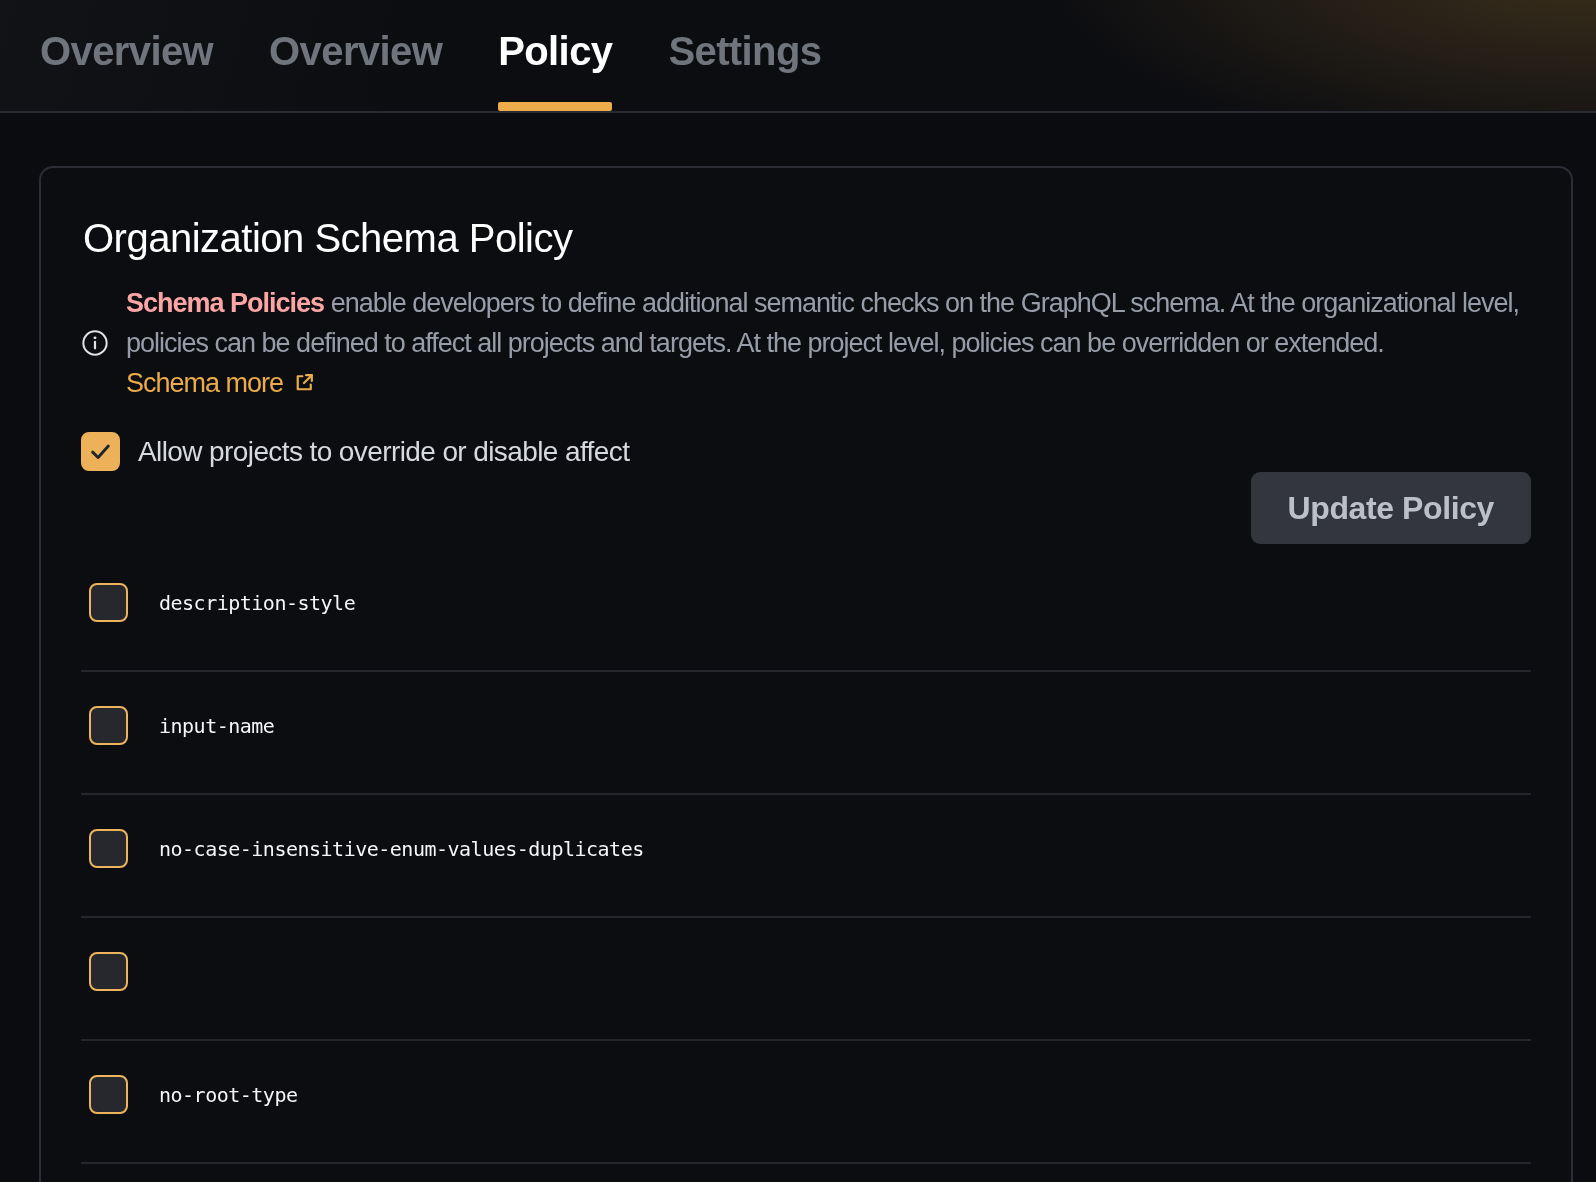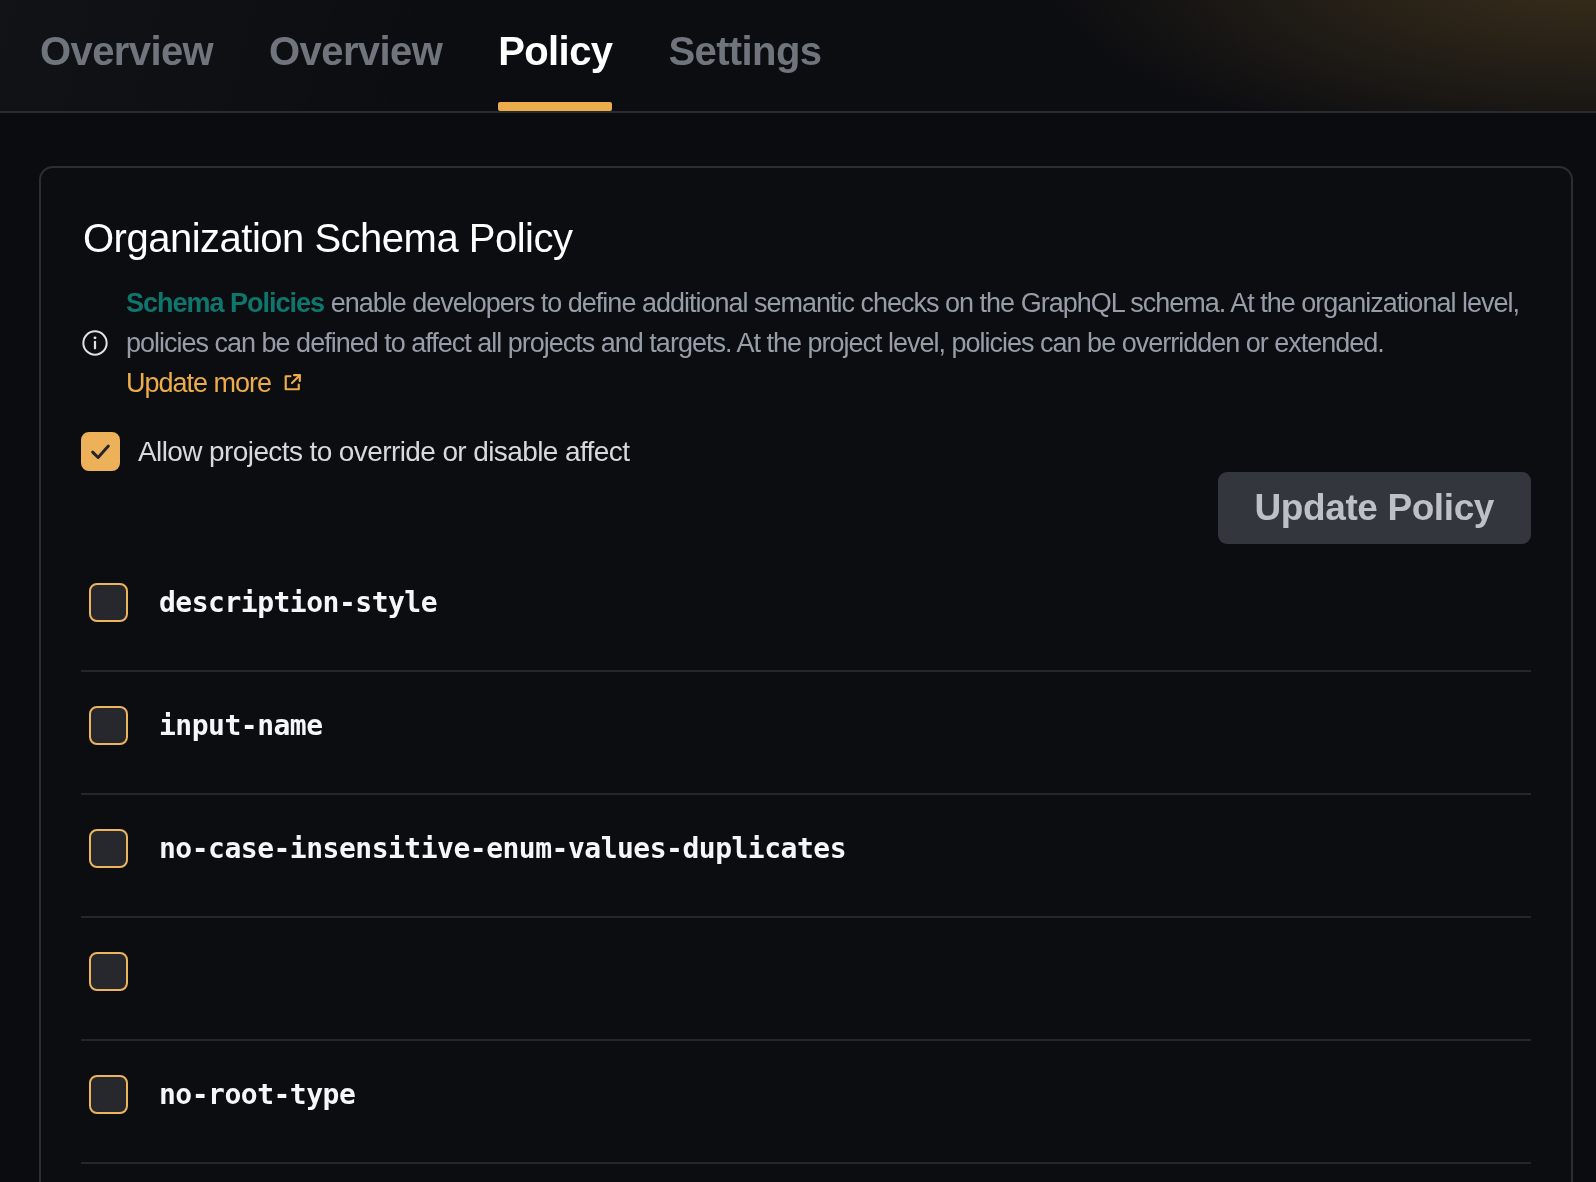--- a/index.html
+++ b/index.html
@@ -58,21 +58,21 @@
   }
 
   
   .info { display:flex; align-items:center; gap:17px; margin-top:21px; }
   .info-icon { flex:0 0 auto; width:28px; height:28px; }
   .info p {
     max-width:1410px;
     font-size:27px; line-height:40px; letter-spacing:-1px;
     color:#979da8;
   }
-  .info p strong { color:#0f766e; font-weight:700; }
+  .info p strong { color:#fca5a5; font-weight:700; }
   .learn-more {
     color:var(--accent);
     font-weight:500;
     text-decoration:none;
     white-space:nowrap;
     cursor:pointer;
   }
   .ext-icon { width:25px; height:25px; margin-left:9px; vertical-align:-3px; }
 
   
@@ -93,36 +93,36 @@
   .allow-row .allow-label { font-size:28px; letter-spacing:-0.6px; color:#d6d9de; }
 
   
   .btn-row { display:flex; justify-content:flex-end; margin-top:1px; }
   .btn {
     height:72px; padding:0 37px;
     border:none; border-radius:9px;
     background:#33363d;
     color:#bcc0c7;
     font-family:"Liberation Sans", sans-serif;
-    font-size:37px; font-weight:700; letter-spacing:-0.4px;
+    font-size:32px; font-weight:700; letter-spacing:-0.4px;
     cursor:pointer;
   }
 
   
   .rules { margin-top:5px; }
   .rule-row {
     display:flex; align-items:center; gap:31px;
     padding:34px 0 48px;
     border-bottom:2px solid #24262c;
   }
   .rule-row .checkbox { margin-left:8px; }
   .rule-name {
     font-family:"DejaVu Sans Mono", monospace;
-    font-weight:700;
-    font-size:28px; letter-spacing:-0.5px;
+    font-weight:400;
+    font-size:20px; letter-spacing:-0.5px;
     color:#f5f6f8;
   }
 </style>
 </head>
 <body>
 
 <header class="tabbar">
   <nav class="tabs">
 
   <div class="tab">
@@ -151,21 +151,21 @@
 
     <div class="info">
       <svg class="info-icon" viewBox="0 0 24 24" fill="none">
         <circle cx="12" cy="12" r="10" stroke="#dfe2e7" stroke-width="1.7"></circle>
         <line x1="12" y1="11" x2="12" y2="16.6" stroke="#dfe2e7" stroke-width="1.9" stroke-linecap="round"></line>
         <circle cx="12" cy="7.6" r="1.25" fill="#dfe2e7"></circle>
       </svg>
       <p>
         <strong>Schema Policies</strong>
         <span>enable developers to define additional semantic checks on the GraphQL schema. At the organizational level, policies can be defined to affect all projects and targets. At the project level, policies can be overridden or extended.</span>
-        <a class="learn-more"><span>Update more</span><svg class="ext-icon" viewBox="0 0 24 24" fill="none" stroke="var(--accent)" stroke-width="2.1" stroke-linecap="round" stroke-linejoin="round">
+        <a class="learn-more"><span>Schema more</span><svg class="ext-icon" viewBox="0 0 24 24" fill="none" stroke="var(--accent)" stroke-width="2.1" stroke-linecap="round" stroke-linejoin="round">
           <path d="M10 6 H5.5 V18.5 H18 V14"></path>
           <path d="M13.5 5 H19 V10.5"></path>
           <path d="M19 5 L11.5 12.5"></path>
         </svg></a>
       </p>
     </div>
 
     <div class="allow-row">
       <span class="checkbox checked">
         <svg class="check" viewBox="0 0 24 24" fill="none">

